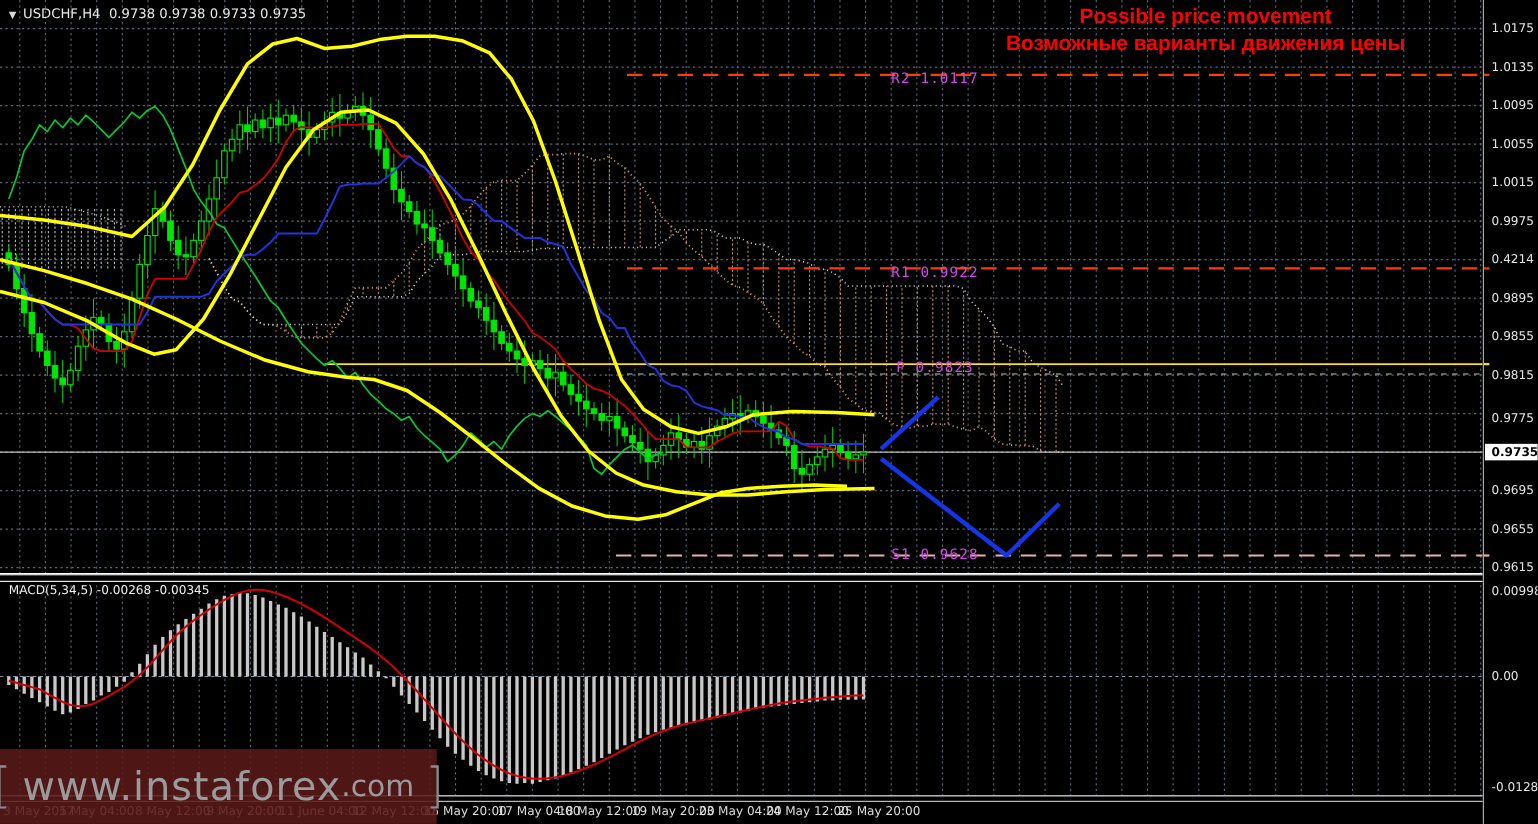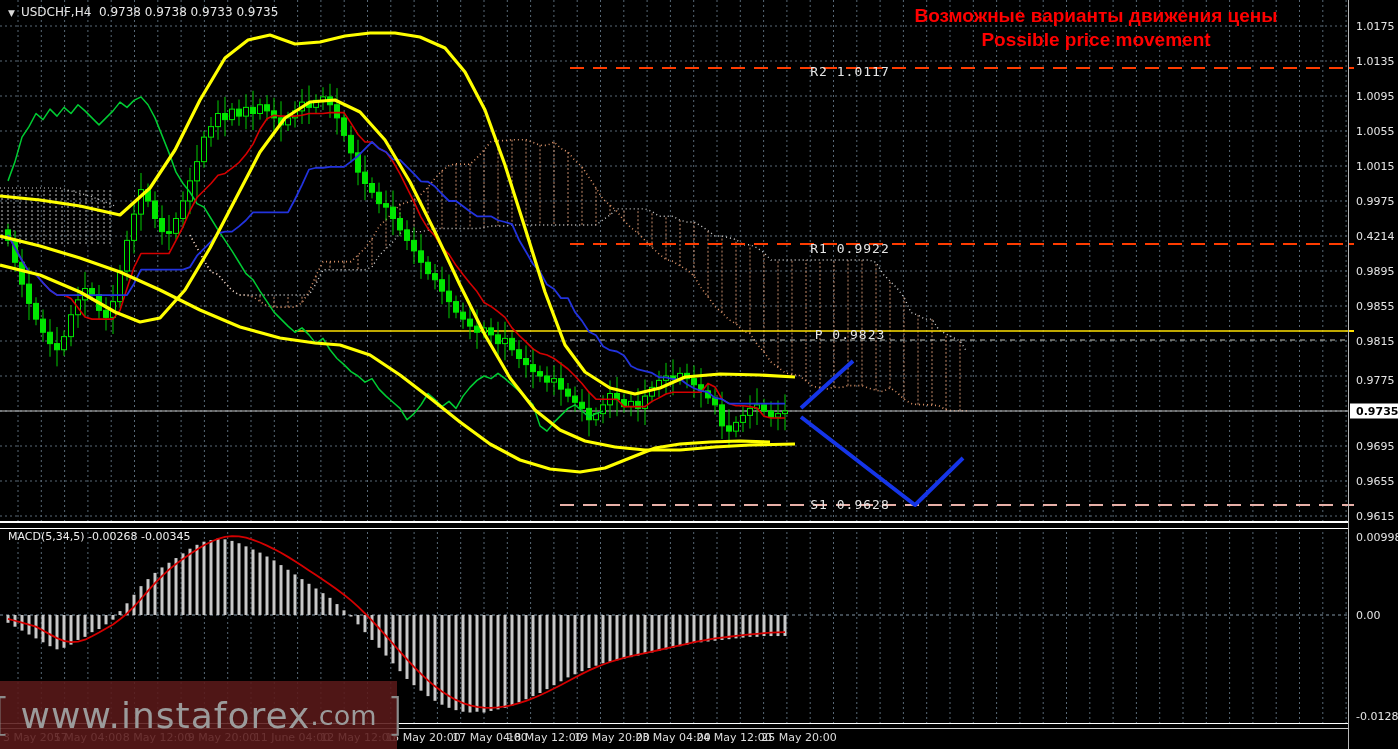--- a/index.html
+++ b/index.html
@@ -5,21 +5,21 @@
   html,body{margin:0;padding:0;background:#000;}
   #screen{position:relative;width:1398px;height:749px;background:#000;overflow:hidden;
           font-family:"DejaVu Sans",sans-serif;}
   svg{display:block;position:absolute;left:0;top:0;}
   #title-bar{position:absolute;left:8px;top:5px;color:#e8e8e8;font-size:12px;
              font-family:"DejaVu Sans",sans-serif;z-index:30;white-space:nowrap;}
   #title-bar .tri{font-size:9px;color:#d8d8d8;margin-right:6px;}
   #annotation{position:absolute;right:62px;top:4px;width:480px;text-align:center;z-index:30;
               color:#ff0000;font-weight:bold;font-size:19px;line-height:1.25;
               font-family:"Liberation Sans",sans-serif;}
-  .pivot-label{position:absolute;width:180px;text-align:center;color:#e5e5e5;
+  .pivot-label{position:absolute;width:180px;text-align:center;color:#d946ef;
                font-family:"DejaVu Sans Mono",monospace;font-size:13px;z-index:20;
                letter-spacing:1px;white-space:nowrap;}
   #axis-col{position:absolute;left:1348px;top:0;width:50px;height:749px;background:#000;
             border-left:1px solid #b8b8b8;z-index:25;}
   .axis-label{position:absolute;left:7px;color:#e4e4e4;font-size:11px;
               font-family:"DejaVu Sans",sans-serif;transform:translateY(-50%);white-space:nowrap;}
   .axis-tick{position:absolute;left:0;width:5px;height:2px;}
   #price-tag{position:absolute;left:1px;width:47px;background:#fff;color:#000;font-weight:bold;
              font-size:11px;font-family:"DejaVu Sans",sans-serif;text-align:left;padding:1px 0 1px 6px;
              transform:translateY(-50%);}
@@ -622,22 +622,22 @@
     </svg>
 
   <div id="sep1"></div>
   <div id="sep2"></div>
 
   <div id="title-bar">
     <span class="tri">▼</span><span>USDCHF,H4</span>&nbsp;&nbsp;<span>0.9738 0.9738 0.9733 0.9735</span>
   </div>
 
   <div id="annotation">
+    <div>Possible price movement</div>
     <div>Возможные варианты движения цены</div>
-    <div>Possible price movement</div>
   </div>
 
   <div class="pivot-label" style="left:760px;top:64px">R2 1.0117</div>
   <div class="pivot-label" style="left:760px;top:241px">R1 0.9922</div>
   <div class="pivot-label" style="left:760px;top:327px">P 0.9823</div>
   <div class="pivot-label" style="left:760px;top:497px">S1 0.9628</div>
 
   <div id="macd-label">MACD(5,34,5) -0.00268 -0.00345</div>
 
   <div id="axis-col">

